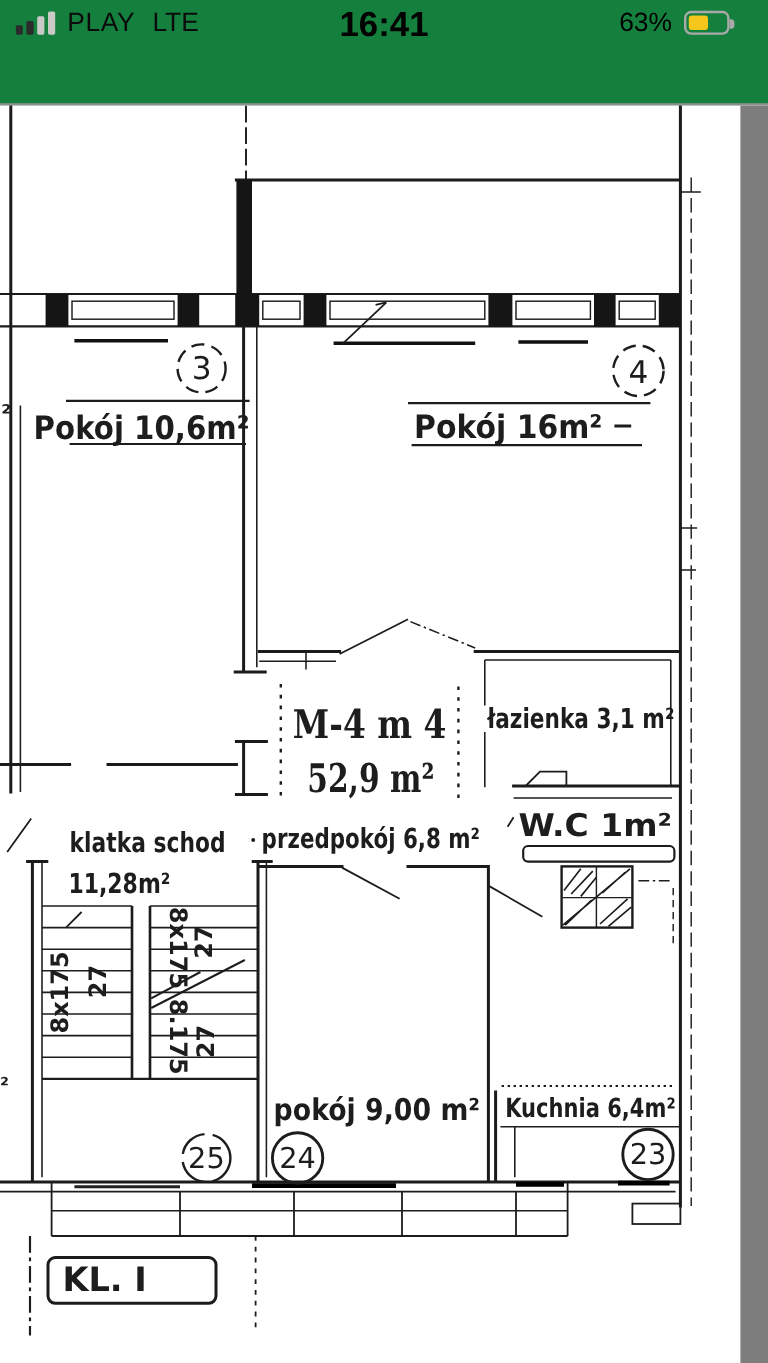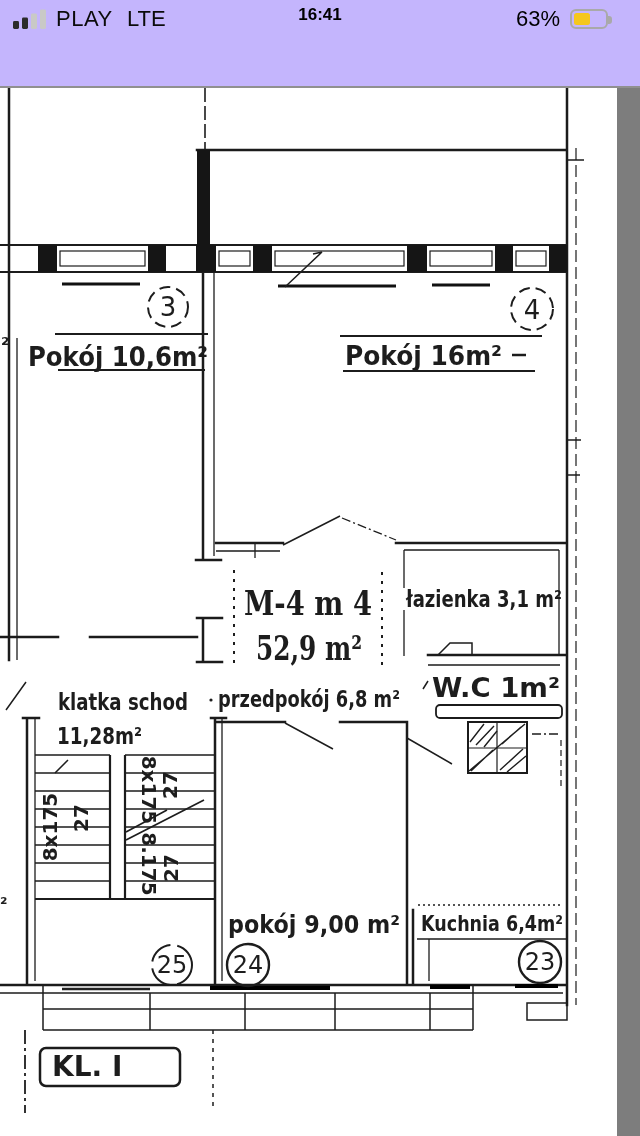--- a/index.html
+++ b/index.html
@@ -1,26 +1,26 @@
 <!DOCTYPE html>
 <html><head>
 <meta charset="utf-8">
 <title>screenshot</title>
 <style>
   html,body{margin:0;padding:0;}
   body{width:640px;height:1136px;position:relative;background:#fff;overflow:hidden;
        font-family:"Liberation Sans",sans-serif;}
   
-  .header{position:absolute;left:0;top:0;width:640px;height:88px;background:#c4b5fd;
+  .header{position:absolute;left:0;top:0;width:640px;height:88px;background:#15803d;
           border-bottom:2px solid #909090;box-sizing:border-box;}
   .status-bar{position:absolute;left:0;top:0;width:640px;height:34px;}
   .sig{position:absolute;left:13px;top:9px;}
   .carrier{position:absolute;left:56px;top:6px;font-size:22px;color:#0b0b0b;letter-spacing:.5px;}
   .network{position:absolute;left:127px;top:6px;font-size:22px;color:#0b0b0b;}
-  .time{position:absolute;left:0;top:5px;width:640px;text-align:center;font-size:17px;
+  .time{position:absolute;left:0;top:5px;width:640px;text-align:center;font-size:29px;
         font-weight:700;color:#000;}
   .batt-pct{position:absolute;right:80px;top:6px;font-size:22px;color:#000;}
   .battery{position:absolute;right:32px;top:9px;width:38px;height:20px;border:2px solid #a9a9a9;
            border-radius:6px;box-sizing:border-box;}
   .battery-fill{position:absolute;left:2px;top:2px;bottom:2px;width:16px;border-radius:2.5px;}
   .battery-tip{position:absolute;right:-6px;top:5px;width:4px;height:8px;background:#a9a9a9;
                border-radius:0 3px 3px 0;}
   .url-row{position:absolute;left:0;top:36px;width:640px;height:50px;display:flex;
            align-items:center;justify-content:center;gap:8px;}
   .url-text{font-size:26px;color:#1c1c1c;}

